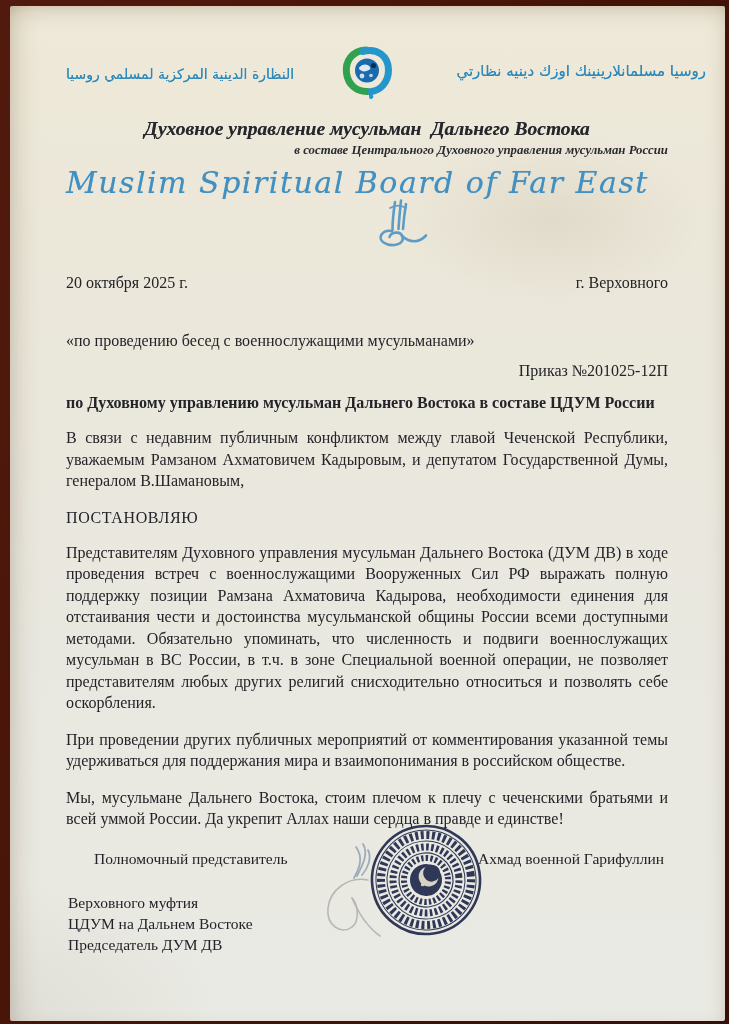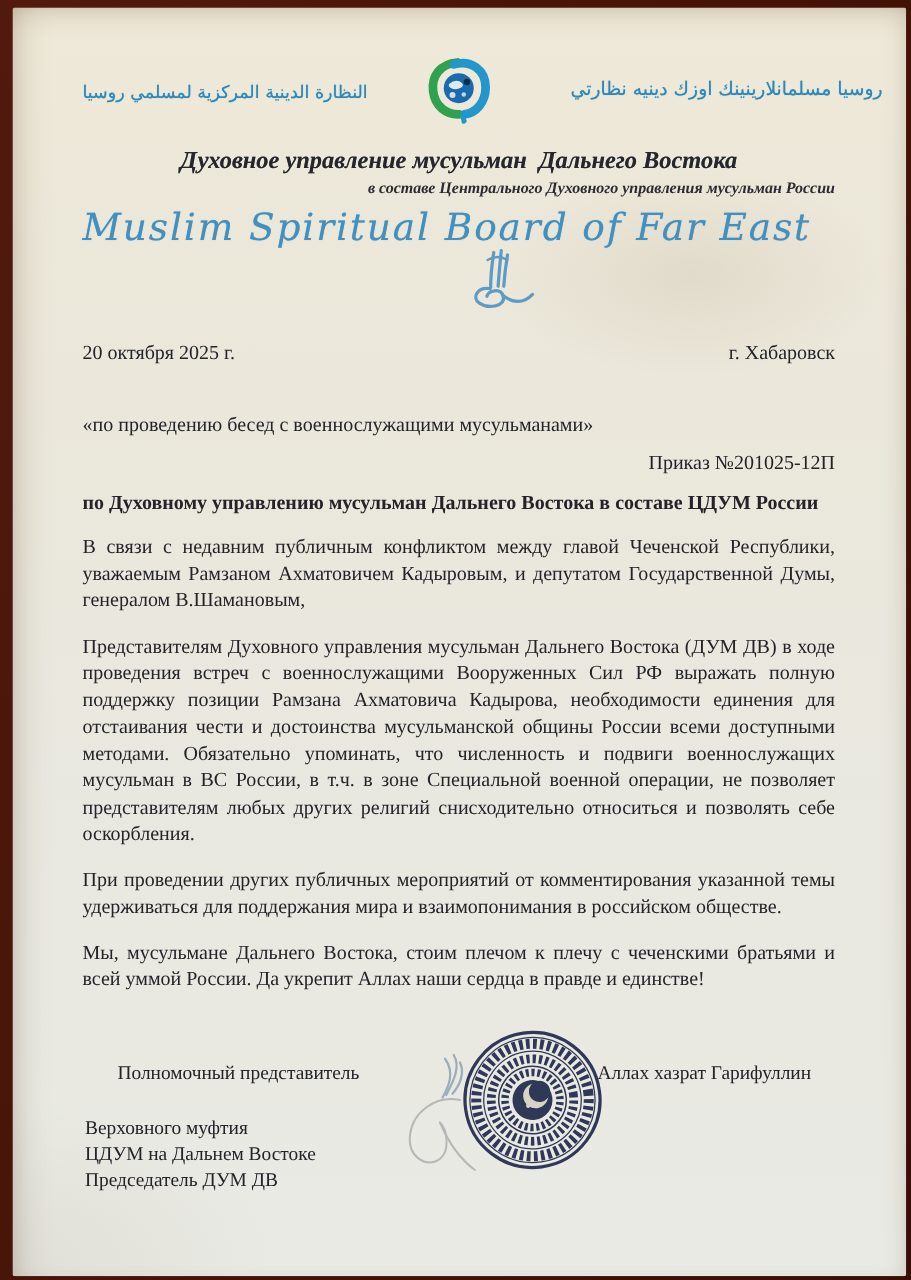--- a/index.html
+++ b/index.html
@@ -76,28 +76,29 @@
         <path d="M38 8 C36.5 17 35.5 26 35 33"></path>
         <path d="M24 35 C14 33.5 9 42 15.5 46.5 C23 51.5 37 49 34.5 40.5 C32.5 34.5 23 36 21.5 41"></path>
         <path d="M34 40 C42 47 51 47 58 39.5"></path>
         <path d="M22 12 C27 9 33 9 38 12" stroke-width="1.8"></path>
       </g>
     </svg>
   </div>
 
   <div class="meta-row">
     <span>20 октября 2025 г.</span>
-    <span>г. Хабаровск</span>
+    <span>г. Верховного</span>
   </div>
 
   <div class="subject">«по проведению бесед с военнослужащими мусульманами»</div>
   <div class="order-number">Приказ №201025-12П</div>
   <div class="order-scope">по Духовному управлению мусульман Дальнего Востока в составе ЦДУМ России</div>
 
   <p class="para">В связи с недавним публичным конфликтом между главой Чеченской Республики, уважаемым Рамзаном Ахматовичем Кадыровым, и депутатом Государственной Думы, генералом В.Шамановым,</p>
+  <div class="resolution">ПОСТАНОВЛЯЮ</div>
   <p class="para">Представителям Духовного управления мусульман Дальнего Востока (ДУМ ДВ) в ходе проведения встреч с военнослужащими Вооруженных Сил РФ выражать полную поддержку позиции Рамзана Ахматовича Кадырова, необходимости единения для отстаивания чести и достоинства мусульманской общины России всеми доступными методами. Обязательно упоминать, что численность и подвиги военнослужащих мусульман в ВС России, в т.ч. в зоне Специальной военной операции, не позволяет представителям любых других религий снисходительно относиться и позволять себе оскорбления.</p>
   <p class="para">При проведении других публичных мероприятий от комментирования указанной темы удерживаться для поддержания мира и взаимопонимания в российском обществе.</p>
   <p class="para">Мы, мусульмане Дальнего Востока, стоим плечом к плечу с чеченскими братьями и всей уммой России. Да укрепит Аллах наши сердца в правде и единстве!</p>
 
   <div class="sig-block">
     <span class="sig-role">Полномочный представитель</span>
 
     <div class="sig-scribble">
       <svg width="95" height="110" viewBox="0 0 95 110">
         <g fill="none" stroke-linecap="round">
@@ -127,21 +128,21 @@
             <circle cx="58" cy="58" r="22" stroke-width="6" stroke-dasharray="2.4 2.2"></circle>
           </g>
           <circle cx="58" cy="58" r="16" fill="#1f2852"></circle>
           <circle cx="61" cy="55" r="10" fill="#e9e6da"></circle>
           <circle cx="64.5" cy="52" r="8.5" fill="#1f2852"></circle>
           <circle cx="54" cy="62" r="1.8" fill="#e9e6da"></circle>
         </g>
       </svg>
     </div>
 
-    <span class="sig-name">Аллах хазрат Гарифуллин</span>
+    <span class="sig-name">Ахмад военной Гарифуллин</span>
 
     <div class="sig-roles">
       <div>Верховного муфтия</div>
       <div>ЦДУМ на Дальнем Востоке</div>
       <div>Председатель ДУМ ДВ</div>
     </div>
   </div>
 
 </div>
 

